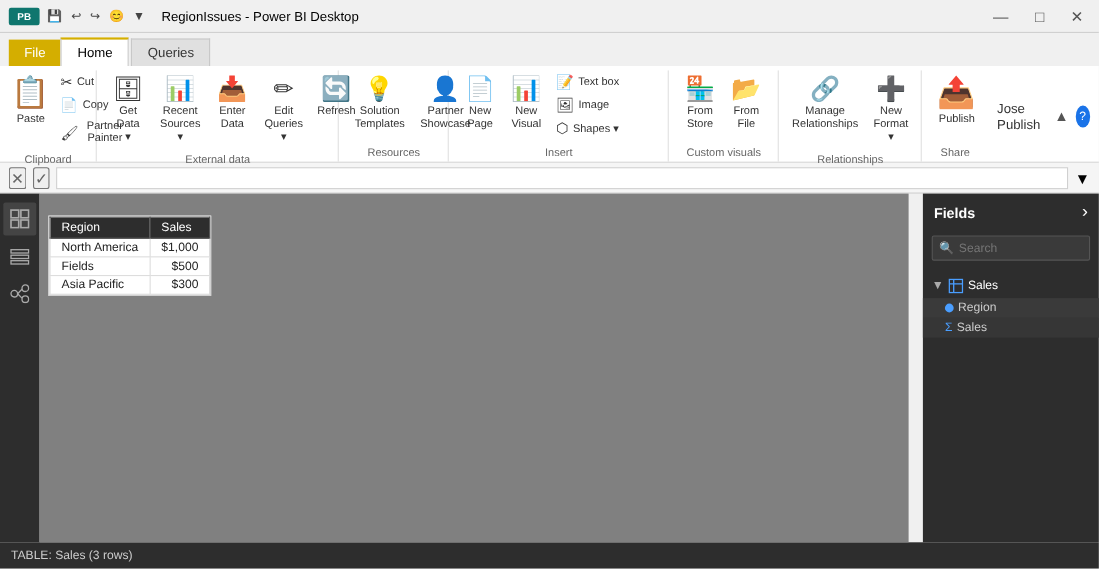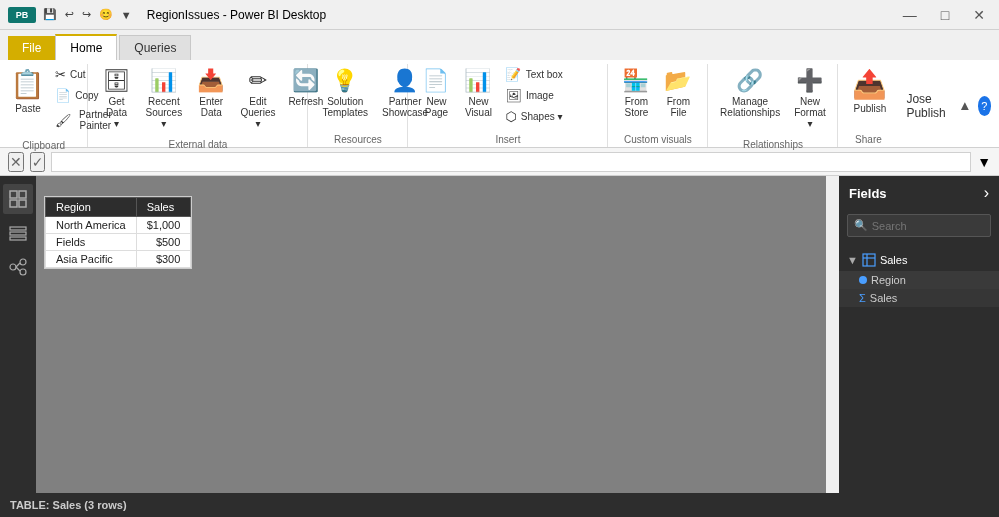--- a/index.html
+++ b/index.html
@@ -260,21 +260,20 @@
     
     .status-bar {
       height: 24px;
       background: #2d2d2d;
       display: flex;
       align-items: center;
       padding: 0 10px;
       color: #ccc;
       font-size: 11px;
       gap: 20px;
-      font-weight: bold;
     }
 
     
     .formula-x { color: #666; cursor: pointer; font-size: 14px; }
     .formula-check { color: #666; cursor: pointer; font-size: 14px; }
 
     .file-tab {
       background: #d4ae00;
       color: white;
       padding: 5px 14px;

